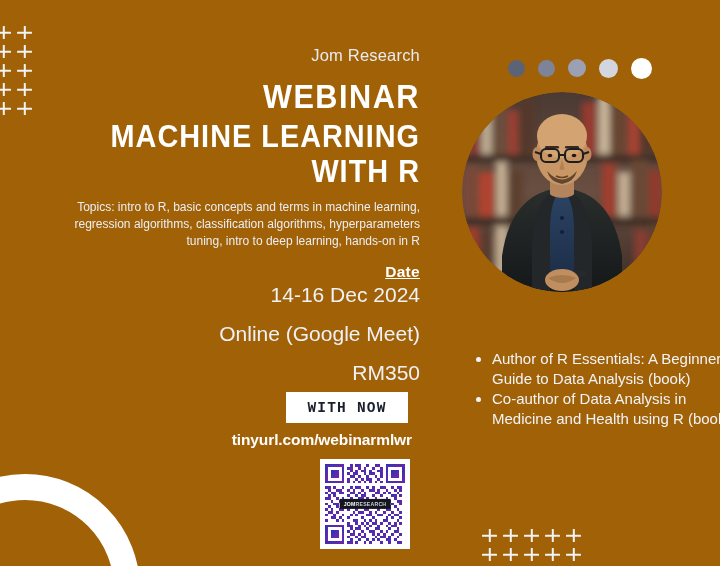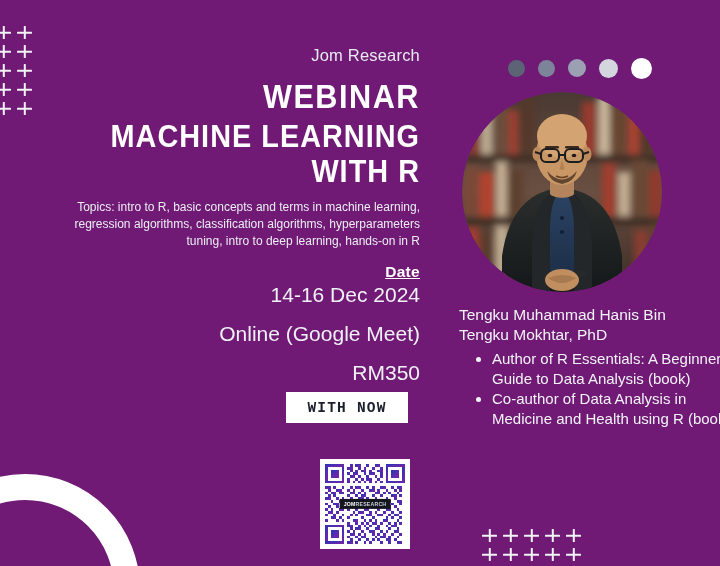--- a/index.html
+++ b/index.html
@@ -244,21 +244,21 @@
     width: 230px;
     height: 230px;
     border-radius: 50%;
     border: 26px solid #ffffff;
     box-sizing: border-box;
   }
 </style>
 </head>
 <body>
 
-<div id="poster" style="background: #701a75;">
+<div id="poster" style="background: #a16207;">
 
   <div id="plus-grid-topleft" class="plus-grid">
       <span class="plus"></span>
       <span class="plus"></span>
       <span class="plus"></span>
       <span class="plus"></span>
       <span class="plus"></span>
       <span class="plus"></span>
       <span class="plus"></span>
       <span class="plus"></span>
@@ -288,20 +288,21 @@
         <div class="detail-block">
           <div class="detail-value">Online (Google Meet)</div>
         </div>
         <div class="detail-block">
           <div class="detail-value">RM350</div>
         </div>
       </div>
   </div>
 
   <div id="join-now-button">WITH NOW</div>
+  <a id="signup-url" href="#">tinyurl.com/webinarmlwr</a>
 
   <div id="qr-code">
     <svg width="80" height="80" viewBox="0 0 29 29" shape-rendering="crispEdges">
       <defs>
         <linearGradient id="qrgrad" x1="0" y1="0" x2="1" y2="1">
           <stop offset="0%" stop-color="#1c35b8"></stop>
           <stop offset="55%" stop-color="#5a2bb0"></stop>
           <stop offset="100%" stop-color="#7b1fa2"></stop>
         </linearGradient>
       </defs>
@@ -638,21 +639,20 @@
         <path d="M94 84 Q 100 87 106 84" stroke="#6b4326" stroke-width="1.6" fill="none"></path>
 
         <ellipse cx="100" cy="188" rx="17" ry="11" fill="#c08e5f"></ellipse>
         <path d="M86 186 Q 100 180 114 186 Q 100 196 86 186 Z" fill="#a87a4f"></path>
 
         <rect x="115" y="179" width="9" height="5" rx="1.4" fill="#262a2d"></rect>
       </g>
     </svg>
   </div>
 
-  <div id="speaker-name">Tengku Muhammad Hanis Bin Tengku Mokhtar, PhD</div>
   <ul id="speaker-credentials">
       <li>Author of R Essentials: A Beginner’s Guide to Data Analysis (book)</li>
       <li>Co-author of Data Analysis in Medicine and Health using R (book)</li>
     </ul>
 
   <div id="plus-grid-bottomright" class="plus-grid">
       <span class="plus"></span>
       <span class="plus"></span>
       <span class="plus"></span>
       <span class="plus"></span>

